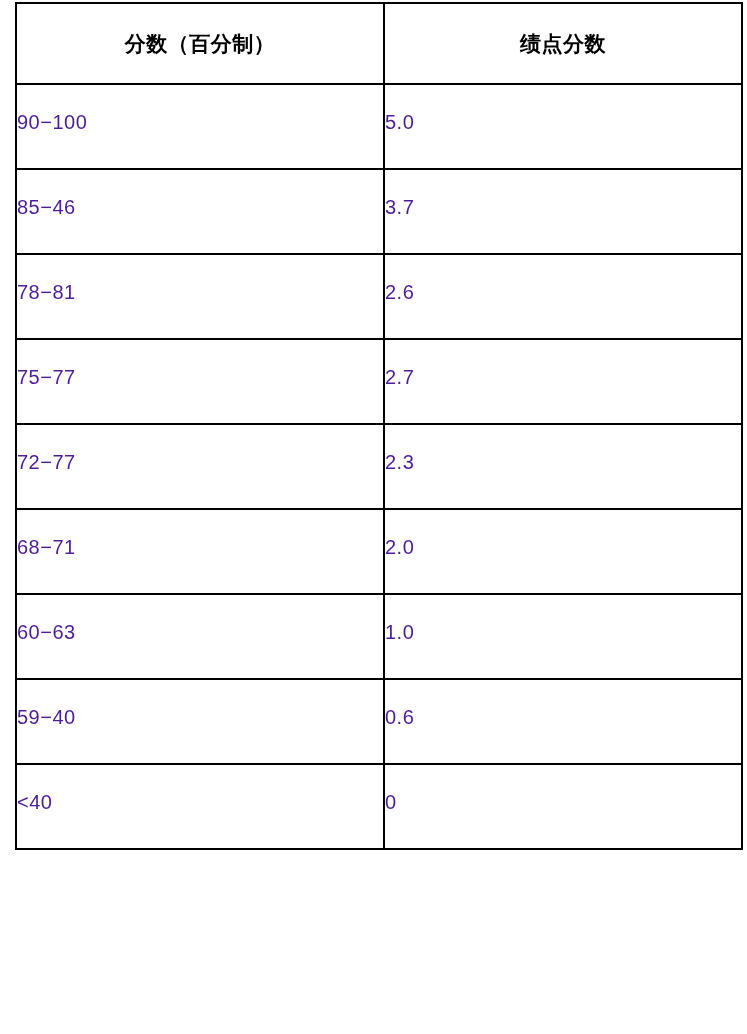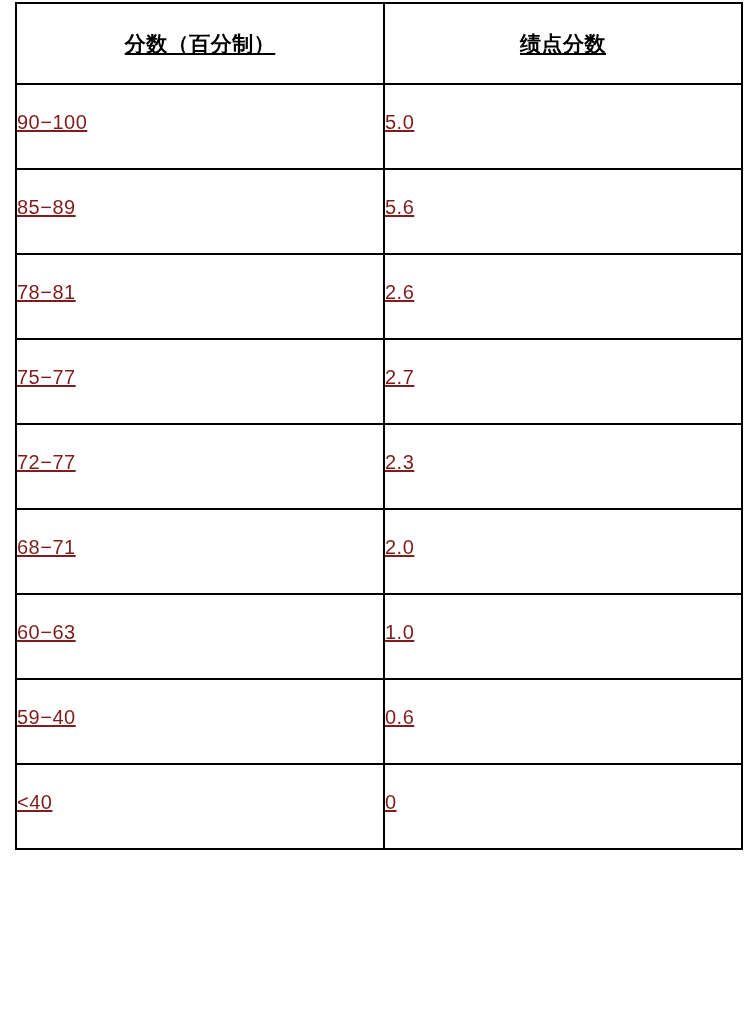--- a/index.html
+++ b/index.html
@@ -35,21 +35,20 @@
   table.grade-table col.col-score  { width: 368px; }
   table.grade-table col.col-point  { width: 358px; }
 
   table.grade-table th,
   table.grade-table td {
     border-right: 2px solid #000000;
     border-bottom: 2px solid #000000;
     vertical-align: middle;
     padding: 0;
     margin: 0;
-    text-decoration: underline;
   }
   table.grade-table th:last-child,
   table.grade-table td:last-child {
     border-right: none;
   }
   table.grade-table tr:last-child td {
     border-bottom: none;
   }
 
   table.grade-table thead th {
@@ -59,21 +58,21 @@
     font-size: 21px;
     letter-spacing: 0.5px;
     color: #000000;
   }
 
   table.grade-table tbody td {
     height: 83px;
     font-family: "Liberation Sans", "DejaVu Sans", sans-serif;
     font-weight: 400;
     font-size: 20px;
-    color: #7f1d1d;
+    color: #4c1d95;
   }
 
   table.grade-table tbody td .cell-text {
     display: block;
     position: relative;
     top: -4px;
     letter-spacing: 0.5px;
   }
 </style>
 </head>
@@ -95,24 +94,24 @@
       <tr>
         <td>
             <span class="cell-text">90−100</span>
           </td>
         <td>
             <span class="cell-text">5.0</span>
           </td>
       </tr>
       <tr>
         <td>
-            <span class="cell-text">85−89</span>
+            <span class="cell-text">85−46</span>
           </td>
         <td>
-            <span class="cell-text">5.6</span>
+            <span class="cell-text">3.7</span>
           </td>
       </tr>
       <tr>
         <td>
             <span class="cell-text">78−81</span>
           </td>
         <td>
             <span class="cell-text">2.6</span>
           </td>
       </tr>

